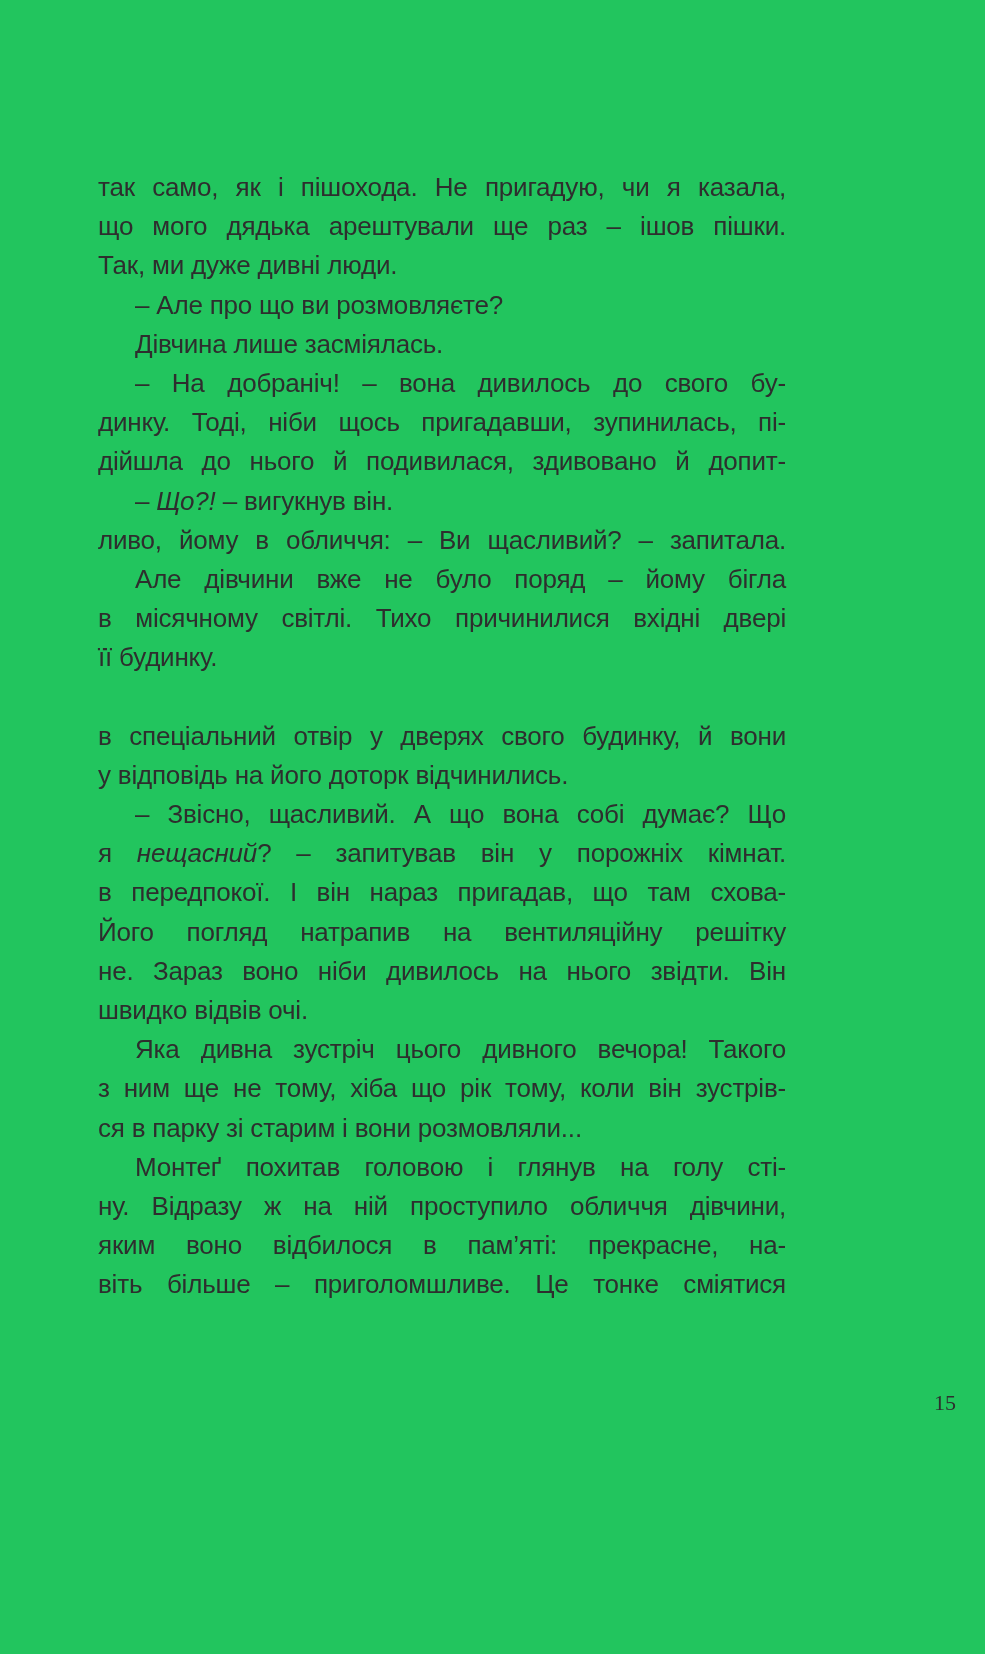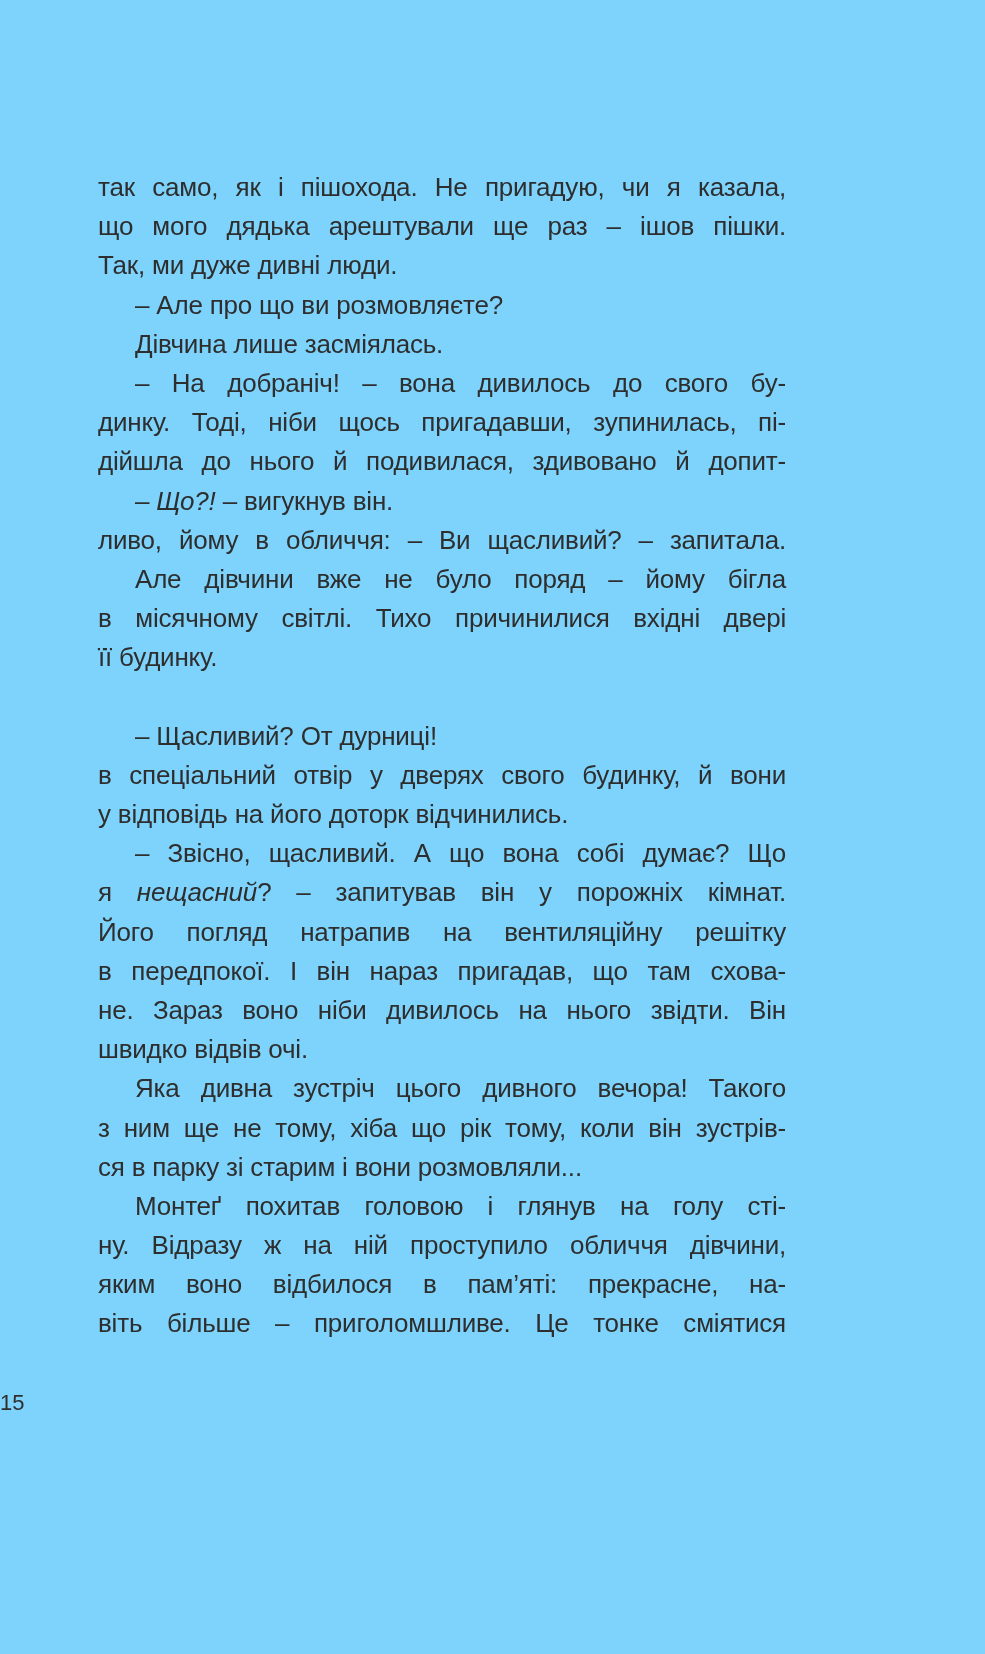--- a/index.html
+++ b/index.html
@@ -1,18 +1,18 @@
 <!DOCTYPE html>
 <html><head>
 <meta charset="utf-8">
 <style>
   html, body { margin: 0; padding: 0; background: #ffffff; }
   body { width: 985px; height: 1654px; position: relative; overflow: hidden; }
   .page {
-    position: absolute; left: 0; top: 0; width: 985px; height: 1654px; background: #7dd3fc;
+    position: absolute; left: 0; top: 0; width: 985px; height: 1654px; background: #22c55e;
   }
   .text-block {
     position: absolute;
     left: 98px;
     top: 168px;
     width: 688px;
     font-family: "Liberation Sans", sans-serif;
     font-size: 26px;
     line-height: 39.2px;
     color: #2e2e2e;
@@ -25,22 +25,22 @@
     text-align: justify;
     text-align-last: justify;
   }
   .line.last { text-align-last: left; }
   .line.indent { padding-left: 37px; }
   .line.blank { height: 39.2px; }
   .page-number {
     position: absolute;
     left: 0; width: 956px;
     top: 1390px;
-    text-align: left;
-    font-family: Liberation Sans, sans-serif;
+    text-align: right;
+    font-family: Liberation Serif, serif;
     font-size: 22px;
     color: #2e2e2e;
   }
   em { font-style: italic; }
 </style>
 </head>
 <body>
 
 <div class="page">
   <div class="text-block" id="text-block">
@@ -51,27 +51,26 @@
       <div class="line indent last">Дівчина лише засміялась.</div>
       <div class="line indent">– На добраніч! – вона дивилось до свого бу-</div>
       <div class="line">динку. Тоді, ніби щось пригадавши, зупинилась, пі-</div>
       <div class="line">дійшла до нього й подивилася, здивовано й допит-</div>
       <div class="line indent last"><span>– </span><em>Що?!</em><span> – вигукнув він.</span></div>
       <div class="line">ливо, йому в обличчя: – Ви щасливий? – запитала.</div>
       <div class="line indent">Але дівчини вже не було поряд – йому бігла</div>
       <div class="line">в місячному світлі. Тихо причинилися вхідні двері</div>
       <div class="line last">її будинку.</div>
       <div class="line blank"></div>
-      <div class="line indent last">– Щасливий? От дурниці!</div>
       <div class="line">в спеціальний отвір у дверях свого будинку, й вони</div>
       <div class="line last">у відповідь на його доторк відчинились.</div>
       <div class="line indent">– Звісно, щасливий. А що вона собі думає? Що</div>
       <div class="line"><span>я </span><em>нещасний</em><span>? – запитував він у порожніх кімнат.</span></div>
+      <div class="line">в передпокої. І він нараз пригадав, що там схова-</div>
       <div class="line">Його погляд натрапив на вентиляційну решітку</div>
-      <div class="line">в передпокої. І він нараз пригадав, що там схова-</div>
       <div class="line">не. Зараз воно ніби дивилось на нього звідти. Він</div>
       <div class="line last">швидко відвів очі.</div>
       <div class="line indent">Яка дивна зустріч цього дивного вечора! Такого</div>
       <div class="line">з ним ще не тому, хіба що рік тому, коли він зустрів-</div>
       <div class="line last">ся в парку зі старим і вони розмовляли...</div>
       <div class="line indent">Монтеґ похитав головою і глянув на голу сті-</div>
       <div class="line">ну. Відразу ж на ній проступило обличчя дівчини,</div>
       <div class="line">яким воно відбилося в пам’яті: прекрасне, на-</div>
       <div class="line">віть більше – приголомшливе. Це тонке сміятися</div>
     </div>

